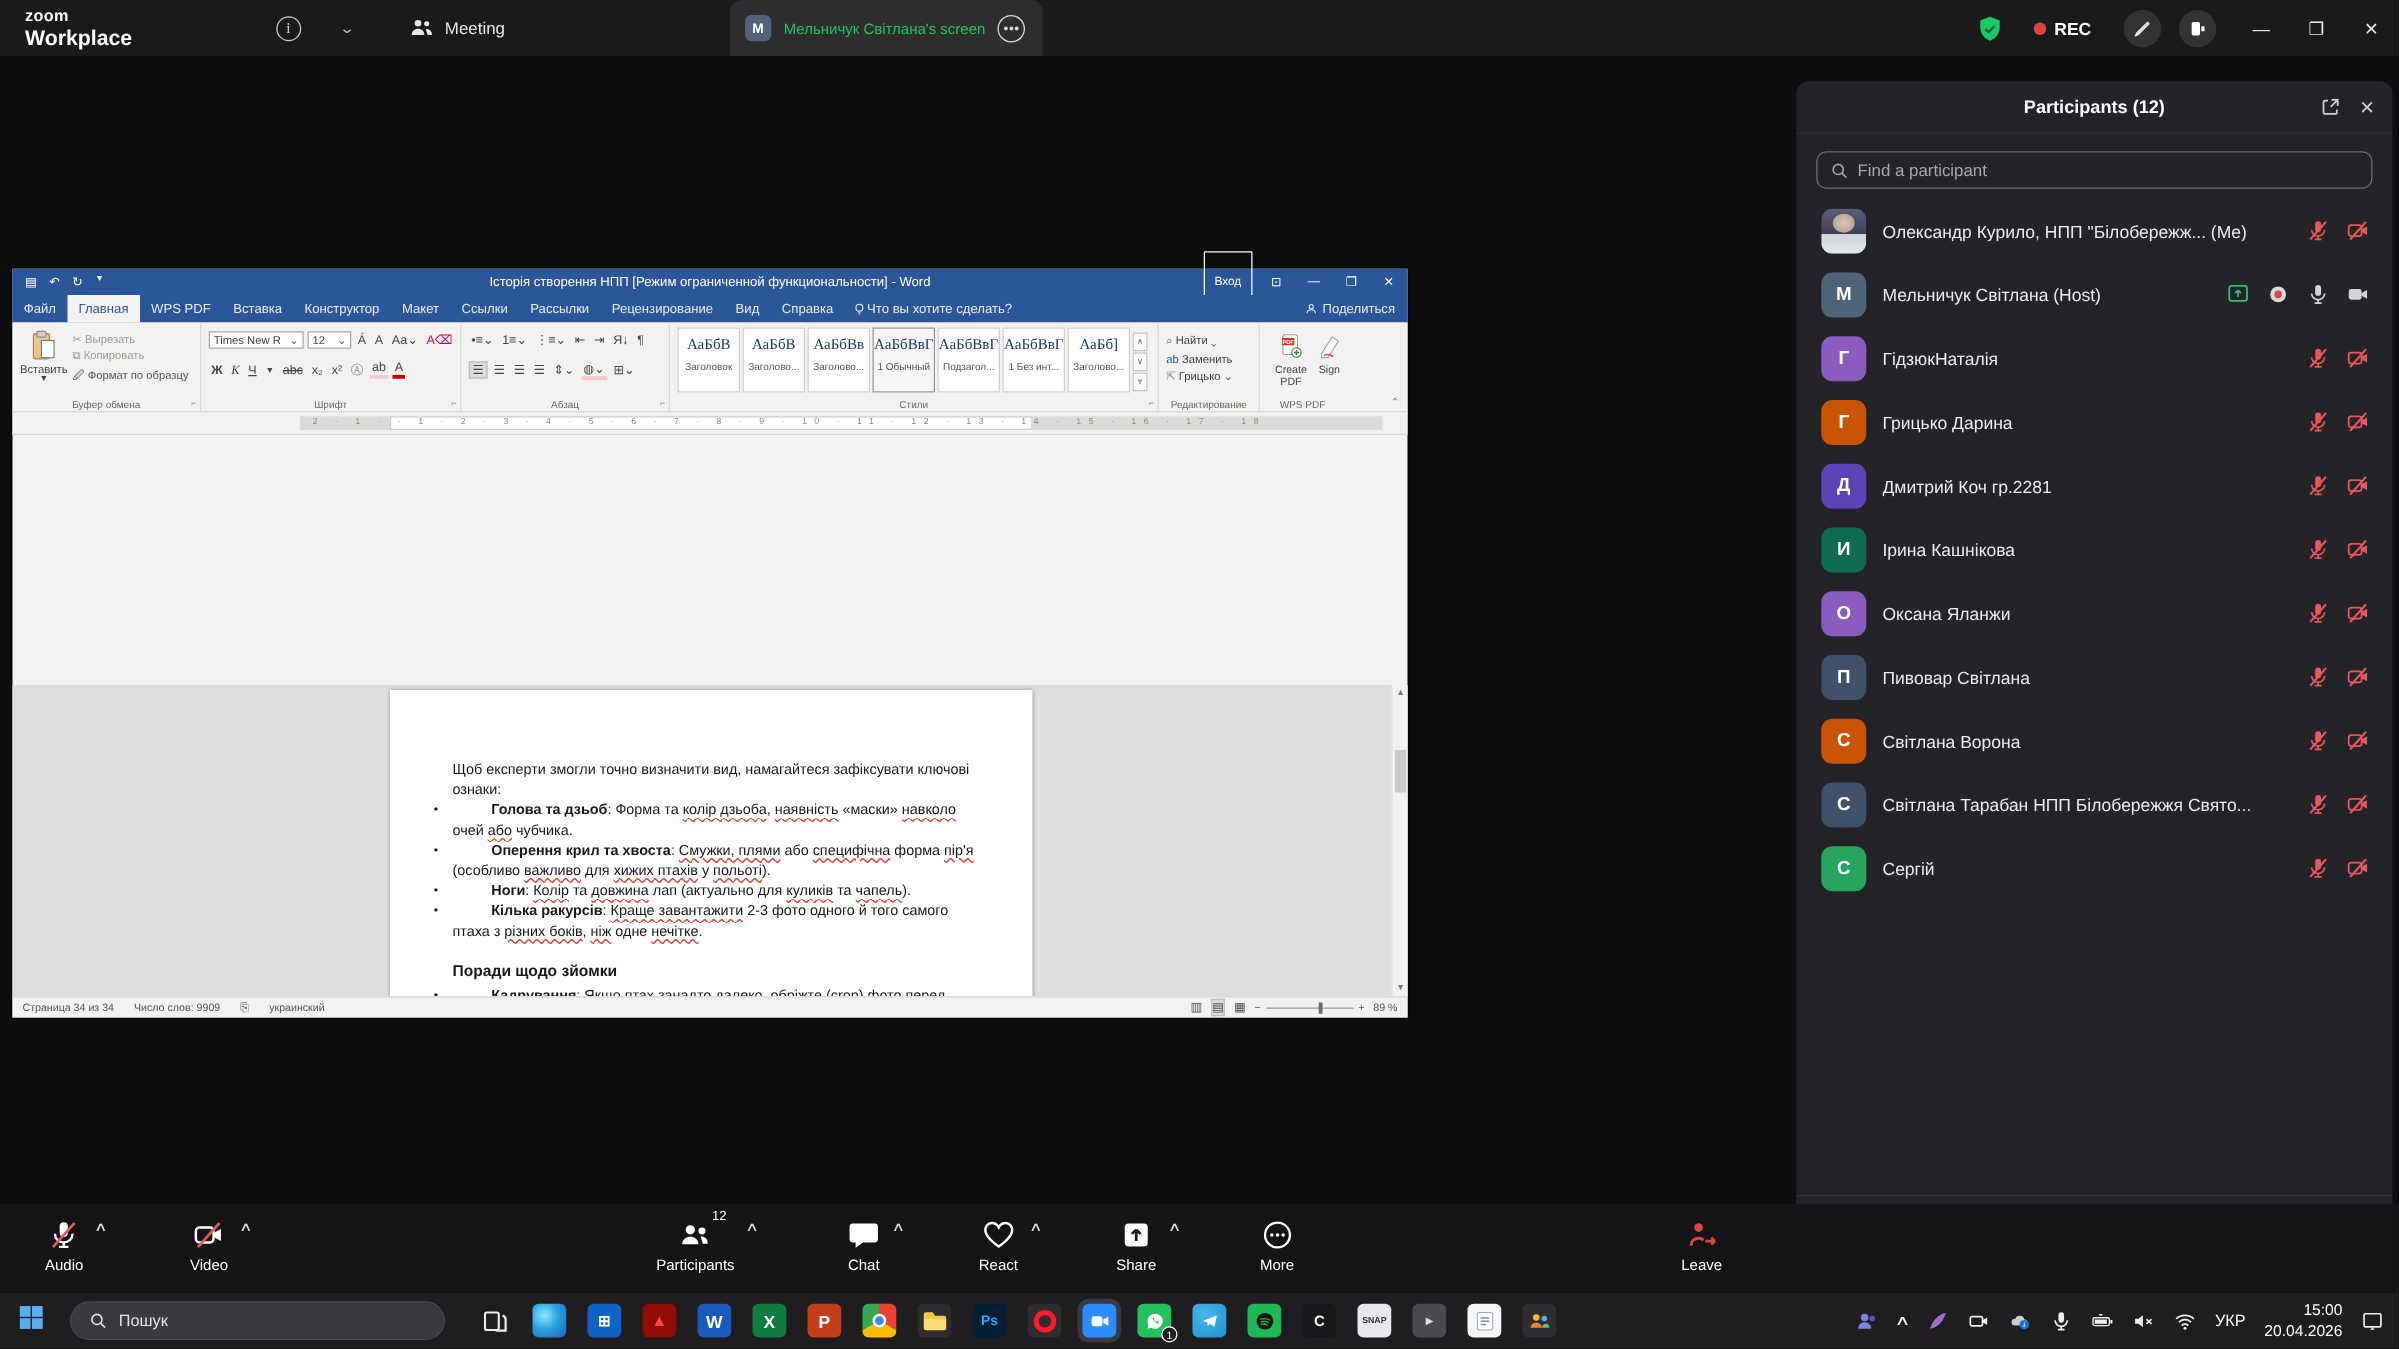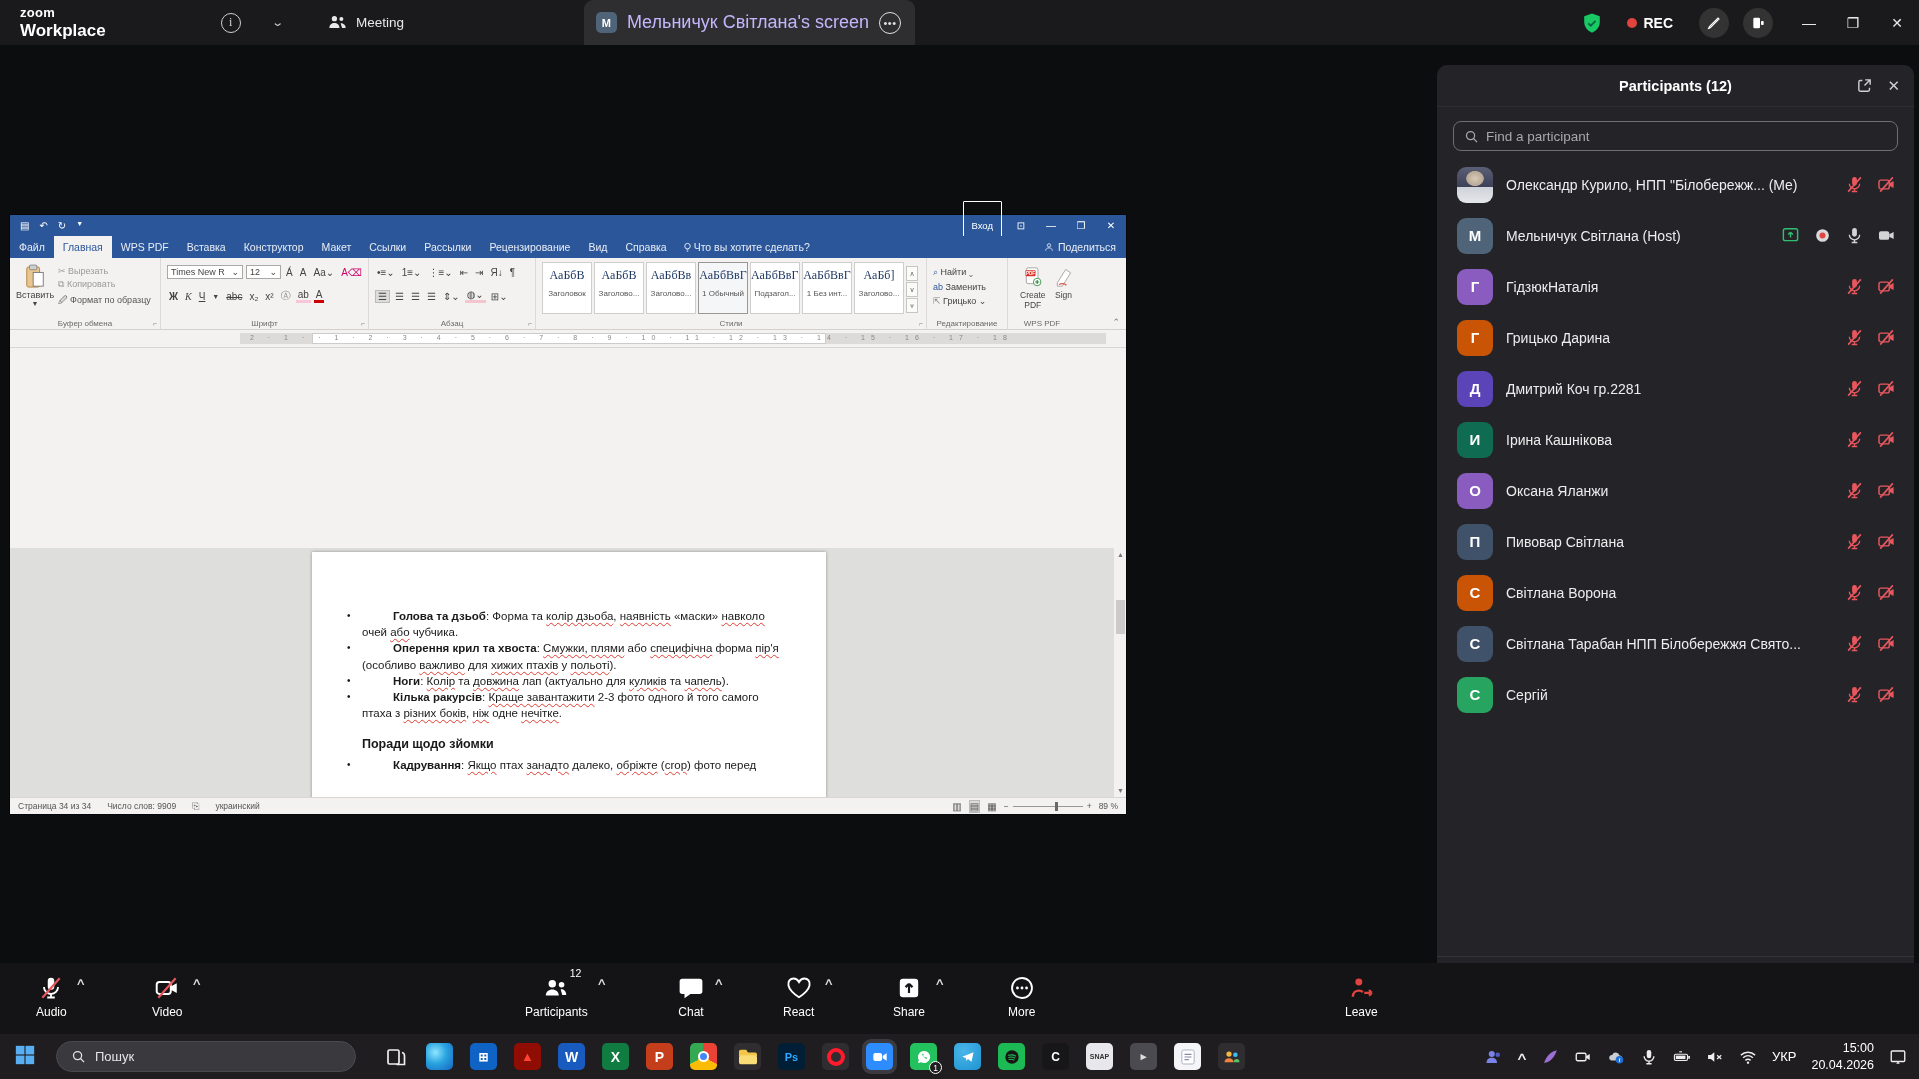--- a/index.html
+++ b/index.html
@@ -11,21 +11,21 @@
   .topbar { position:absolute; left:0; top:0; width:100%; height:45px; background:#1a1a1c; display:flex; align-items:center; color:#fff; }
   .zlogo { margin-left:20px; line-height:1; }
   .zlogo .l1 { font-size:13px; font-weight:700; letter-spacing:.3px; }
   .zlogo .l2 { font-size:17px; font-weight:700; margin-top:3px; }
   .tb-ico { color:#d8d8d8; display:flex; align-items:center; justify-content:center; }
   .info-ic { margin-left:115px; width:20px; height:20px; border:1.4px solid #cfcfcf; border-radius:50%; font-size:12px; font-family:"Liberation Serif",serif; }
   .chev { margin-left:32px; font-size:11px; color:#cfcfcf; transform:scaleX(1.4); }
   .meet-tab { margin-left:46px; display:flex; align-items:center; gap:9px; font-size:13.5px; color:#e8e8e8; }
   .scr-tab { margin-left:180px; height:45px; display:flex; align-items:center; gap:10px; background:#2e2e30; border-radius:9px 9px 0 0; padding:0 14px 0 12px; }
   .scr-tab .mava { width:21px; height:21px; border-radius:5px; background:#4f6478; color:#fff; font-size:11px; font-weight:700; display:flex; align-items:center; justify-content:center; }
-  .scr-tab .tname { font-size:18px; color:#c4b5fd;text-align:center; }
+  .scr-tab .tname { font-size:12px; color:#22c55e;text-align:center; }
   .dots-circ { width:22px; height:22px; border:1.4px solid #e0e0e0; border-radius:50%; display:flex; align-items:center; justify-content:center; color:#e0e0e0; font-size:11px; letter-spacing:.5px; }
   .tb-right { position:absolute; right:0; top:0; height:45px; display:flex; align-items:center; gap:0; }
   .rec { display:flex; align-items:center; gap:6px; margin-right:26px; }
   .rec .dot { width:10px; height:10px; border-radius:50%; background:#e0443e; }
   .rec .txt { font-size:14px; font-weight:700; color:#fff; }
   .circ-btn { width:30px; height:30px; border-radius:50%; background:#333; display:flex; align-items:center; justify-content:center; margin-right:14px; }
   .winctl { width:44px; height:45px; display:flex; align-items:center; justify-content:center; color:#e8e8e8; font-size:14px; }
   .shield { margin-right:24px; display:flex; }
 
   
@@ -200,20 +200,21 @@
   <div class="main">
 
     <div class="word">
       <div class="w-title">
         <div class="w-qat">
           <span>▤</span>
           <span>↶</span>
           <span>↻</span>
           <span style="font-size:7px;">▼</span>
         </div>
+        <div class="w-tname">Історія створення НПП [Режим ограниченной функциональности] - Word</div>
         <div class="w-tright">
           <span class="w-login">Вход</span>
           <span class="w-wc">⊡</span>
           <span class="w-wc">—</span>
           <span class="w-wc">❐</span>
           <span class="w-wc">✕</span>
         </div>
       </div>
       <div class="w-menu">
         <div id="word-menu-tabs" style="display:flex;">
@@ -389,20 +390,21 @@
 
       <div class="w-ruler">
         <div class="ruler-band"></div>
         <div class="ruler-white"></div>
         <div class="ruler-nums">2 · 1 · · 1 · 2 · 3 · 4 · 5 · 6 · 7 · 8 · 9 · 10 · 11 · 12 · 13 · 14 · 15 · 16 · 17 · 18</div>
       </div>
 
       <div class="w-docarea">
         <div class="page">
           <div class="doc-text" id="doc-text">
+              <div class="doc-p para"><span>Щоб експерти змогли точно визначити вид, намагайтеся зафіксувати ключові ознаки:</span></div>
               <div class="doc-p bullet"><span class="dot">•</span><span class="b">Голова та дзьоб</span><span>: Форма та </span><span class="w">колір дзьоба</span><span>, </span><span class="w">наявність</span><span> «маски» </span><span class="w">навколо</span><span> очей </span><span class="w">або</span><span> чубчика.</span></div>
               <div class="doc-p bullet"><span class="dot">•</span><span class="b">Оперення крил та хвоста</span><span>: </span><span class="w">Смужки, плями</span><span> або </span><span class="w">специфічна</span><span> форма </span><span class="w">пір'я</span><span> (особливо </span><span class="w">важливо</span><span> для </span><span class="w">хижих птахів</span><span> у </span><span class="w">польоті</span><span>).</span></div>
               <div class="doc-p bullet"><span class="dot">•</span><span class="b">Ноги</span><span>: </span><span class="w">Колір</span><span> та </span><span class="w">довжина</span><span> лап (актуально для </span><span class="w">куликів</span><span> та </span><span class="w">чапель</span><span>).</span></div>
               <div class="doc-p bullet"><span class="dot">•</span><span class="b">Кілька ракурсів</span><span>: </span><span class="w">Краще завантажити</span><span> 2-3 фото одного й того самого птаха з </span><span class="w">різних боків</span><span>, </span><span class="w">ніж</span><span> одне </span><span class="w">нечітке</span><span>.</span></div>
               <div class="doc-p heading"><span class="b">Поради щодо зйомки</span></div>
               <div class="doc-p bullet"><span class="dot">•</span><span class="b">Кадрування</span><span>: </span><span class="w">Якщо</span><span> птах </span><span class="w">занадто</span><span> далеко, </span><span class="w">обріжте</span><span> (</span><span class="w">crop</span><span>) фото перед </span></div>
             </div>
         </div>
       </div>
       <div class="vsb">

